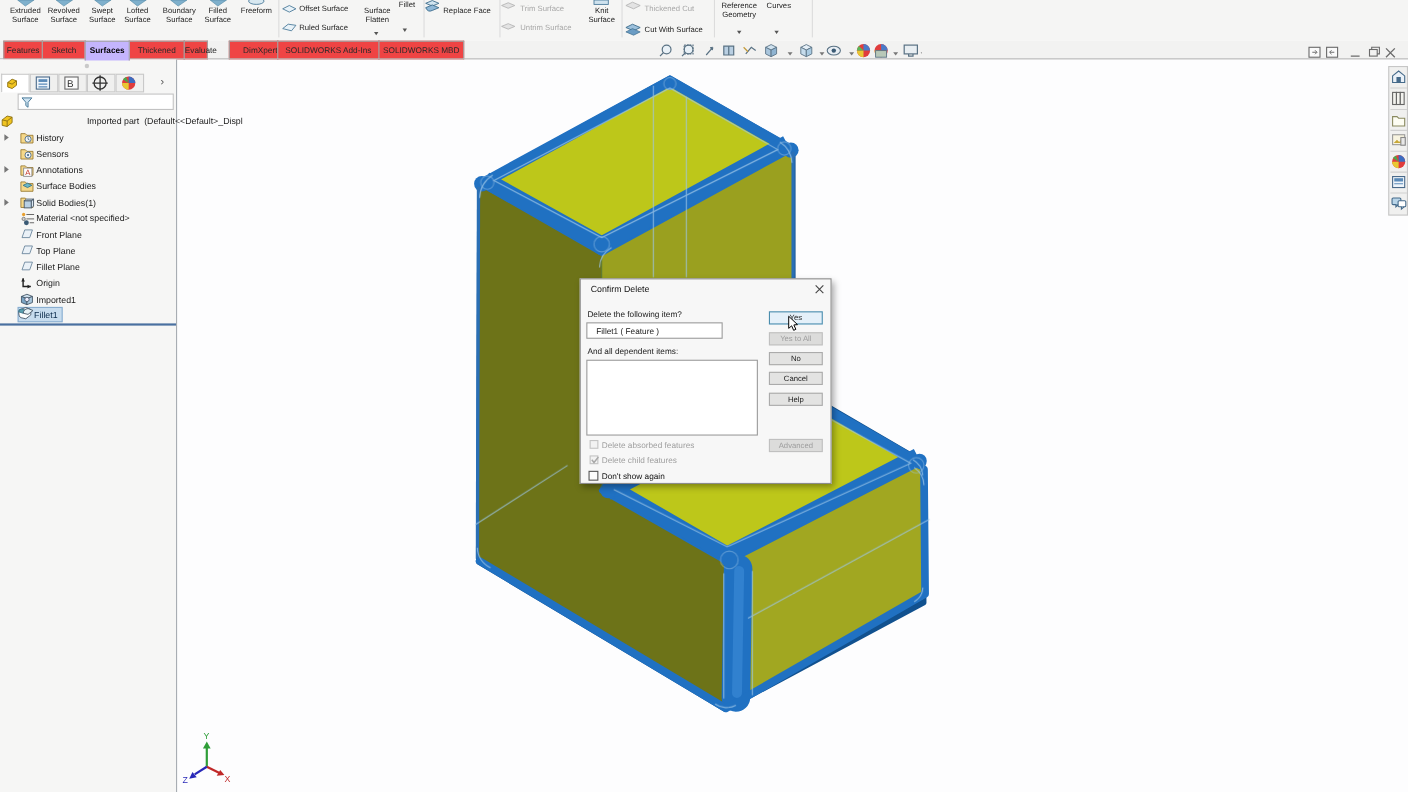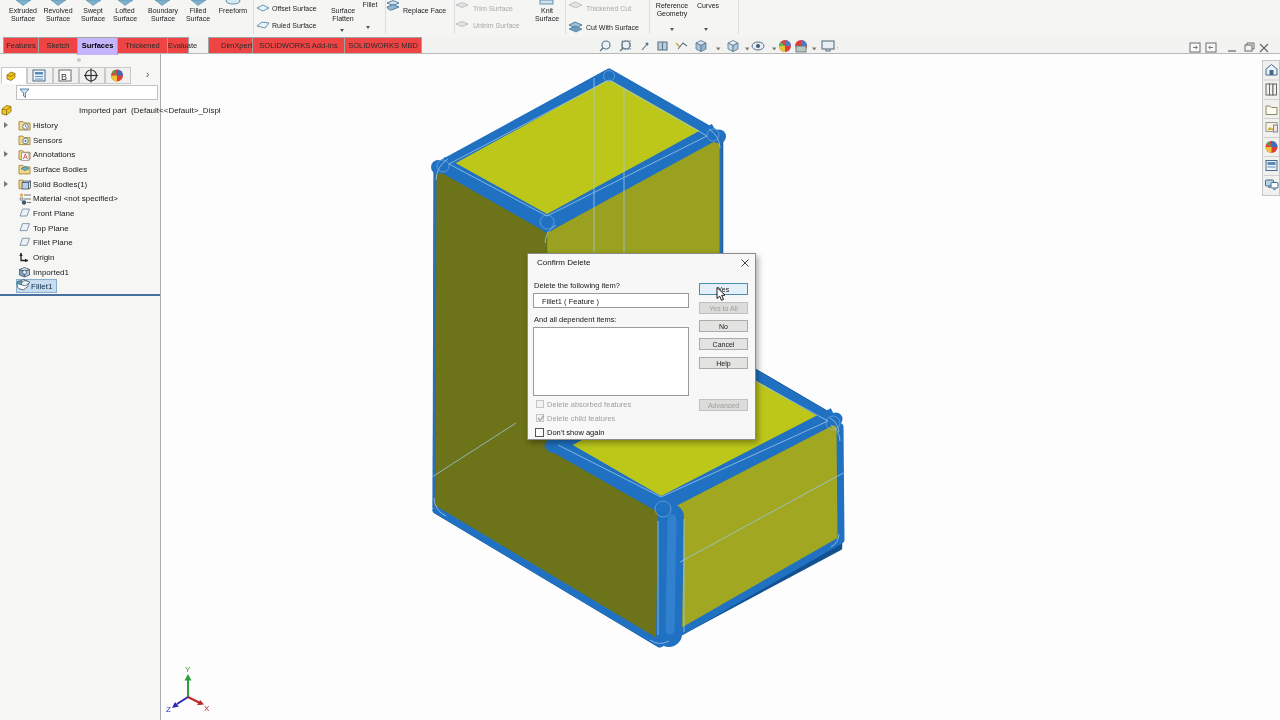--- a/index.html
+++ b/index.html
@@ -411,21 +411,21 @@
       </g>
     </svg>
   </div>
 
   <div id="dlg">
     <div class="title">Confirm Delete</div>
     <svg class="abs" style="left:211px;top:3px;" width="12" height="12" viewBox="0 0 12 12">
       <path d="M2.5,2.5 L9.5,9.5 M9.5,2.5 L2.5,9.5" stroke="#444" stroke-width="1"></path>
     </svg>
     <div class="lbl" style="left:6px;top:27px;">Delete the following item?</div>
-    <div class="field" style="left:5px;top:38.5px;width:156px;height:15px;">
+    <div class="field" style="left:5px;top:38.5px;width:124px;height:15px;">
       <div class="lbl" style="left:8px;top:3px;">Fillet1 ( Feature )</div>
     </div>
     <div class="lbl" style="left:6px;top:61px;">And all dependent items:</div>
     <div class="field" style="left:5px;top:72.5px;width:156px;height:69px;"></div>
     <div class="cb dis" style="left:8px;top:146px;"></div>
     <div class="cblbl dis" style="left:19px;top:146px;">Delete absorbed features</div>
     <div class="cb dis" style="left:8px;top:160px;"></div>
     <svg class="abs" style="left:8px;top:159px;" width="10" height="10" viewBox="0 0 10 10">
       <path d="M2,5 l2,2.5 l4,-5" stroke="#a8a8a8" stroke-width="1.3" fill="none"></path>
     </svg>

